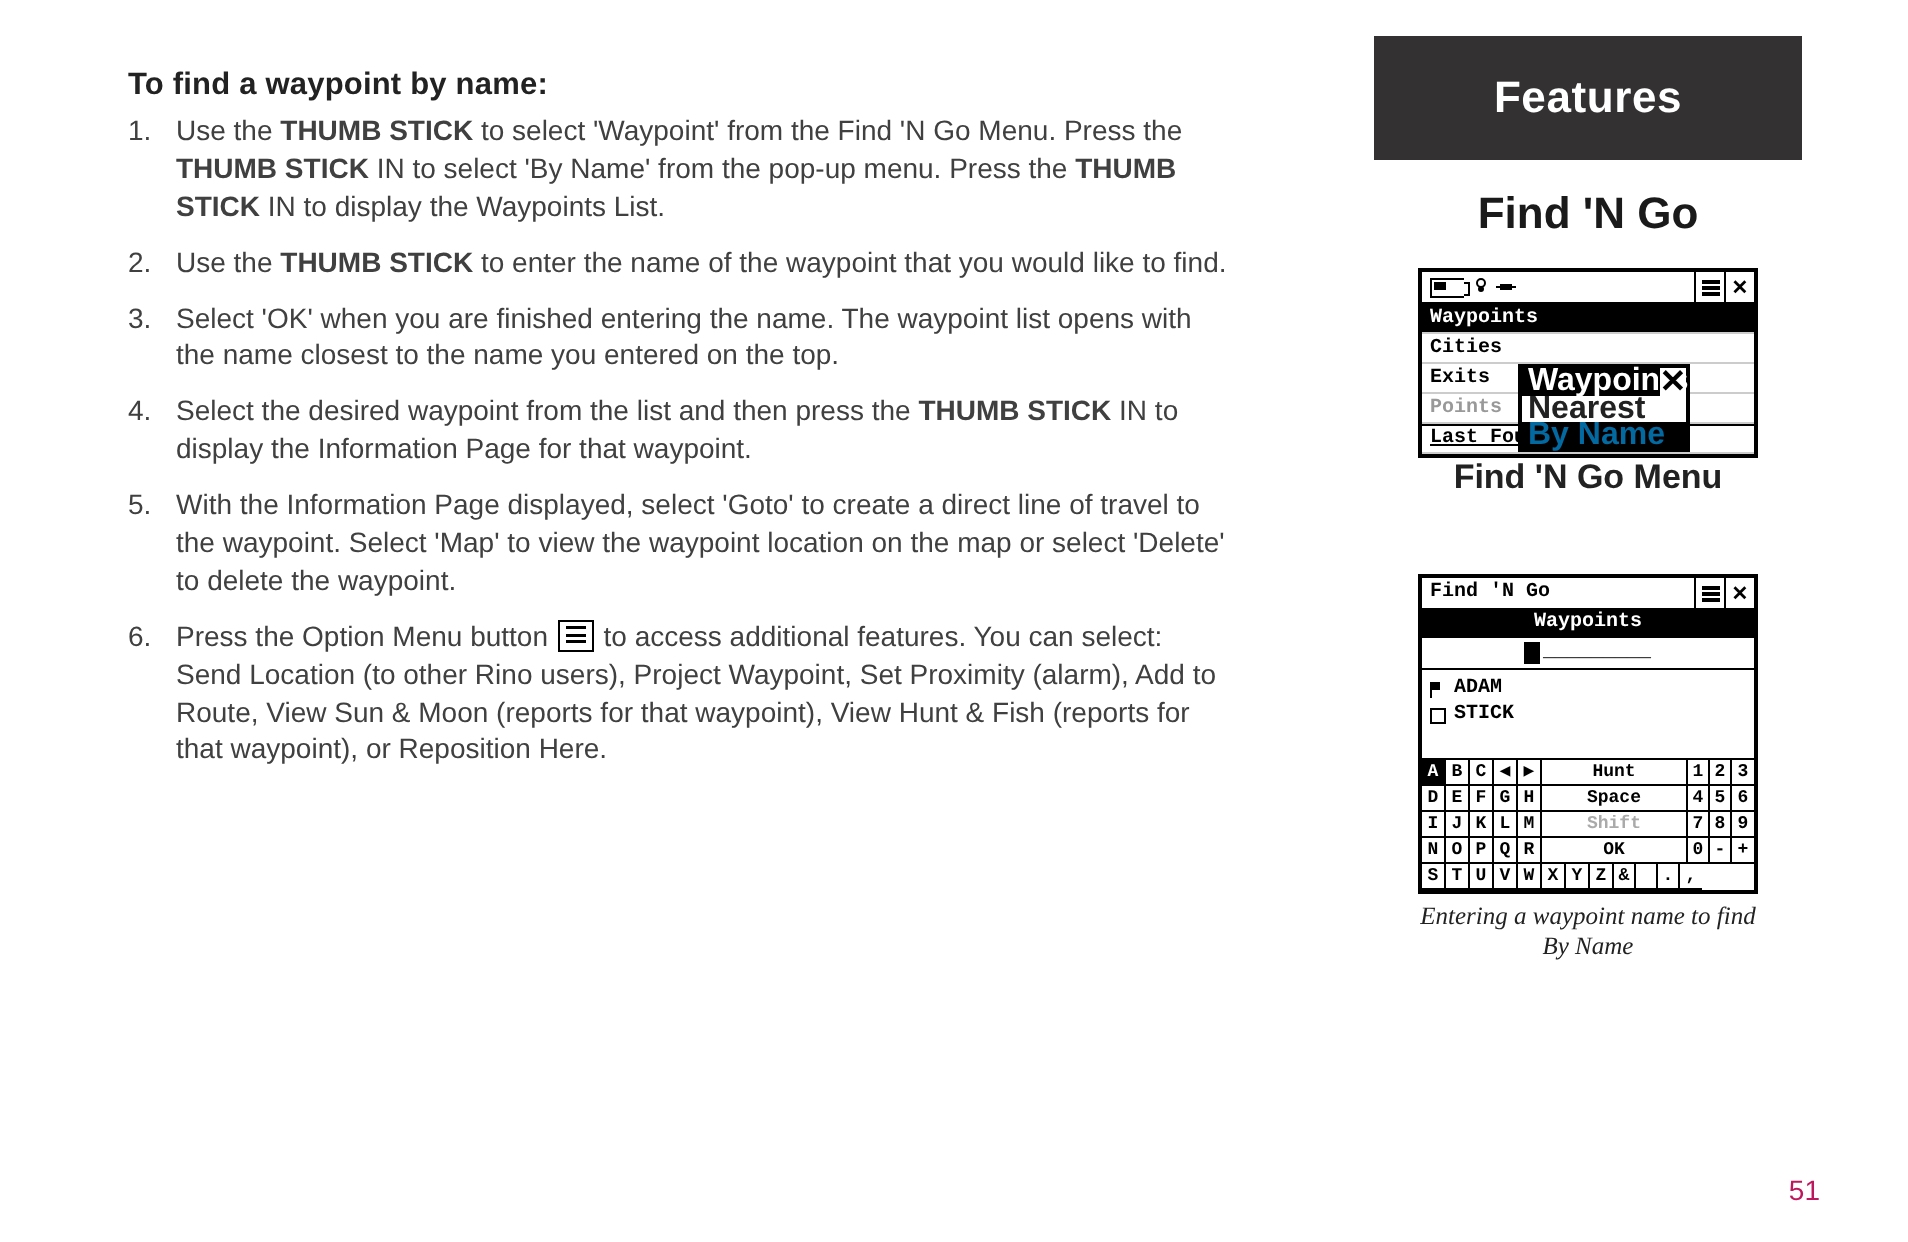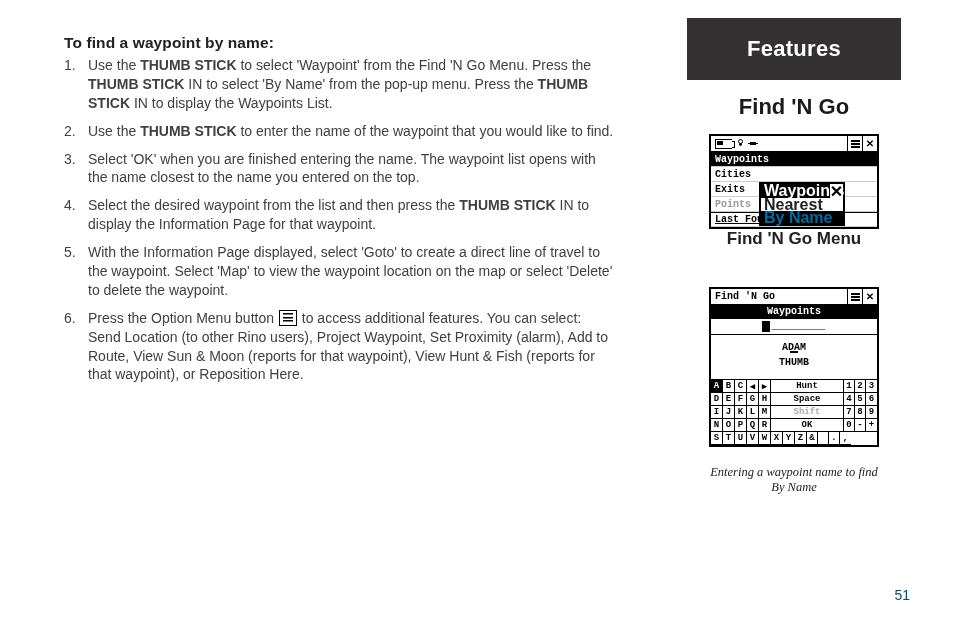--- a/index.html
+++ b/index.html
@@ -169,21 +169,21 @@
     font-weight: 700;
     margin-top: 0;
     margin-bottom: 38px;
     width: 170px;
   }
   .caption.italic {
     font-weight: 400;
     font-style: italic;
     font-size: 12.5px;
     line-height: 1.2;
-    margin-top: 18px;
+    margin-top: 4px;
     font-family: Georgia, "Times New Roman", serif;
     text-align: center;
   }
   
   .ds2-header {
     background: #000; color: #fff;
     height: 14px;
     text-align: center;
     font-weight: bold;
     line-height: 13px;
@@ -205,21 +205,20 @@
   .ds2-list {
     height: 44px;
     padding: 3px 4px;
   }
   .ds2-list .item {
     height: 13px;
     display: flex;
     align-items: center;
     gap: 4px;
     font-weight: bold;
-    flex-direction: column;
   }
   .ds2-list .item .flag {
     width: 8px; height: 8px;
     display: inline-block;
     background:
       linear-gradient(#000,#000) 0 0/5px 4px no-repeat,
       linear-gradient(#000,#000) 0 0/1px 8px no-repeat;
   }
   .ds2-list .item .fuel {
     width: 8px; height: 8px;
@@ -248,21 +247,21 @@
   .kc { width: 12px; }
   .kc.sel { background: #000; color: #fff; }
   .kw { flex: 1; }
   .kn { width: 11px; }
   .kw.dim { color: #aaa; }
   .page-num {
     position: absolute;
     bottom: 18px;
     right: 44px;
     font-size: 14px;
-    color: #0c4a6e;
+    color: #be185d;
   }
   .battery {
     width: 16px; height: 8px;
     border: 1px solid #000;
     border-right: none;
     display: inline-block;
     position: relative;
     box-sizing: content-box;
   }
   .battery::after {
@@ -386,21 +385,21 @@
           <span class="cursor"></span>
           <span class="blanks">_________</span>
         </div>
         <div class="ds2-list">
           <div class="item">
             <span class="flag"></span>
             <span>ADAM</span>
           </div>
           <div class="item">
             <span class="fuel"></span>
-            <span>THUMB</span>
+            <span>STICK</span>
           </div>
         </div>
         <div class="kb" id="kb">
             <div class="kb-row">
               <div class="kc sel">A</div>
               <div class="kc">B</div>
               <div class="kc">C</div>
               <div class="kc">◀</div>
               <div class="kc">▶</div>
               <div class="kw">Hunt</div>

